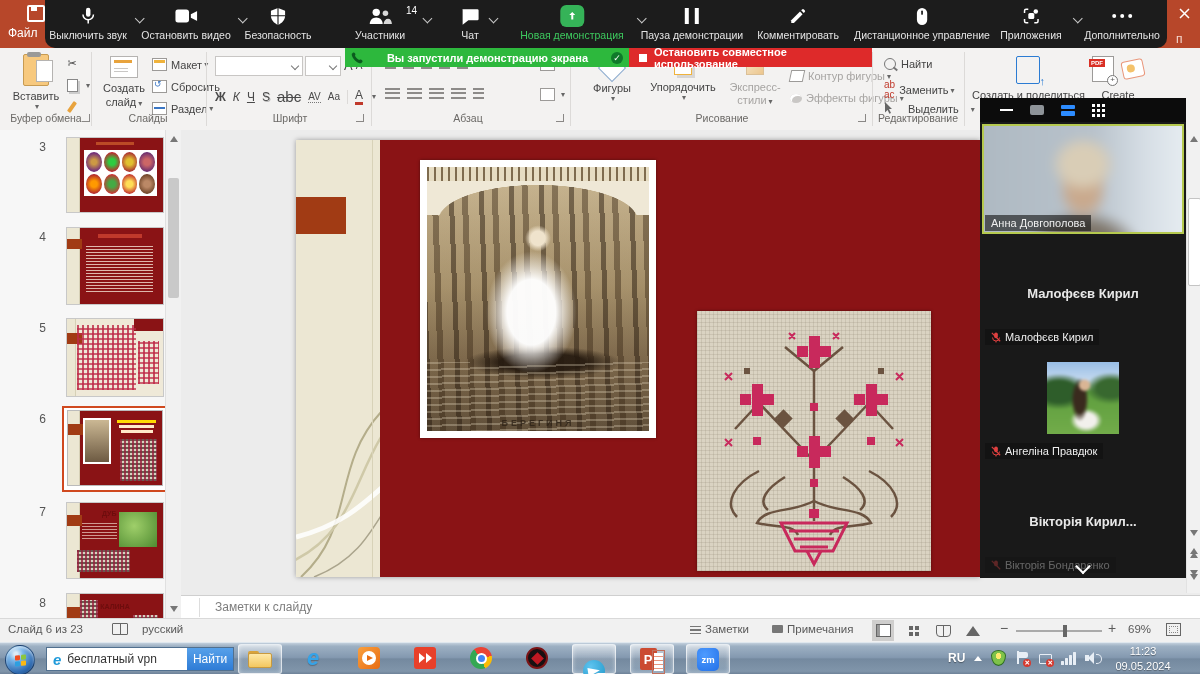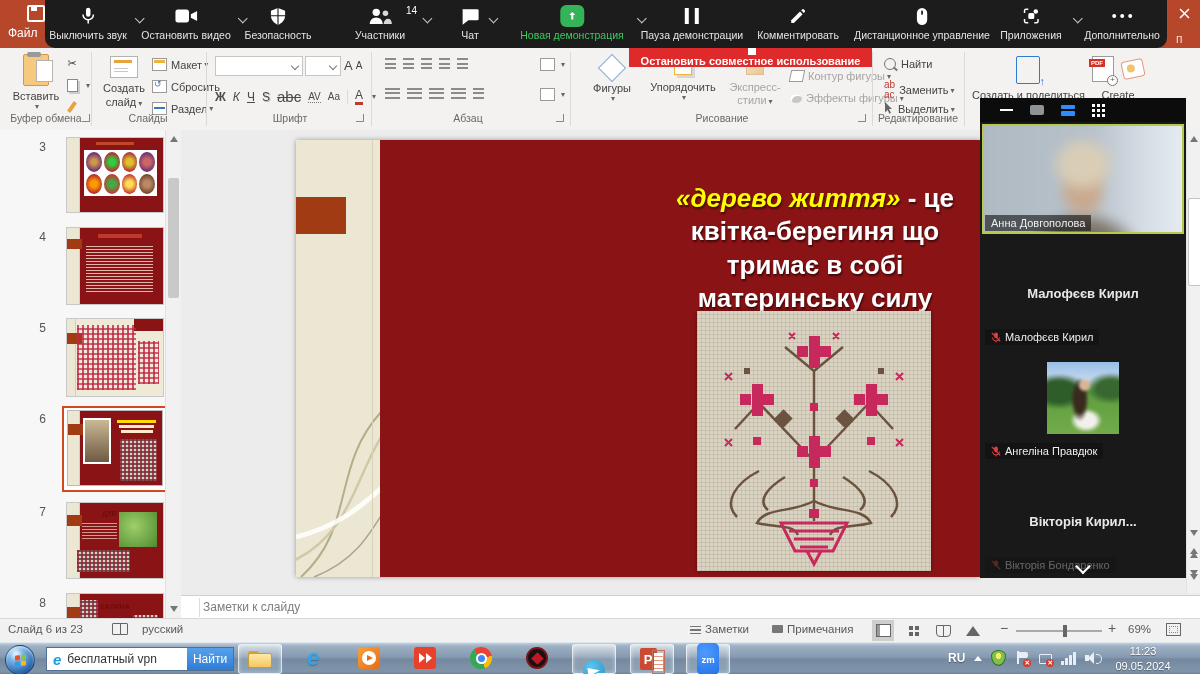--- a/index.html
+++ b/index.html
@@ -68,21 +68,21 @@
   .share-doc:after{content:"↑";position:absolute;right:-6px;bottom:-4px;font-size:11px;color:#2b7cd3;background:#f3f2f1;}
   .pdf-ic{width:20px;height:24px;border:1.5px solid #9c9a98;background:#fff;position:relative;display:inline-block;}
   .pdf-ic i{position:absolute;left:-4px;top:2px;background:#d93025;color:#fff;font-size:6px;font-style:normal;font-weight:bold;padding:1px 2px;}
   .pdf-ic:after{content:"+";position:absolute;right:-5px;bottom:-5px;width:9px;height:9px;border-radius:50%;background:#fff;border:1px solid #777;font-size:8px;line-height:8px;text-align:center;color:#555;}
   .stamp-ic{width:20px;height:16px;border:1.5px solid #e9967a;border-radius:3px;transform:rotate(-12deg);display:inline-block;position:relative;top:-4px;margin-left:8px;background:#fff;}
   .stamp-ic:after{content:"";position:absolute;left:4px;top:3px;width:8px;height:8px;border-radius:50%;background:#f4c26b;}
 
   
   .banner-green{left:345px;top:48px;width:284px;height:19px;background:#2db83d;display:flex;align-items:center;z-index:30;}
   .banner-green .txt{flex:1;text-align:center;color:#fff;font-size:11px;font-weight:bold;}
-  .banner-red{left:629px;top:48px;width:243px;height:19px;background:#de2a2a;display:flex;align-items:center;z-index:30;flex-direction:column;}
+  .banner-red{left:629px;top:48px;width:243px;height:19px;background:#de2a2a;display:flex;align-items:center;z-index:30;}
   .banner-red .stopsq{width:8px;height:8px;background:#fff;margin:0 7px 0 10px;}
   .banner-red .txt{color:#fff;font-size:11px;font-weight:bold;}
   .check-ic{width:12px;height:12px;border-radius:50%;background:#0f7a2a;color:#fff;font-size:9px;line-height:12px;text-align:center;margin-right:6px;}
 
   
   .thumbs{left:0;top:130px;width:180px;height:488px;background:#f7f7f7;border-right:1px solid #d5d5d5;overflow:hidden;}
   .tnum{position:absolute;left:28px;width:18px;text-align:right;font-size:12px;color:#555;}
   .tbox{position:absolute;left:66px;width:96px;background:#fff;border:1px solid #c8c8c8;overflow:hidden;}
   .tsel{position:absolute;left:62px;border:2px solid #d0491f;background:#fff;}
   .tsel .tbox{left:3px;border:1px solid #bbb;}
@@ -153,21 +153,21 @@
       radial-gradient(circle 7px at 52% 34%, #d9b595 0 60%, rgba(217,181,149,0) 100%),
       radial-gradient(ellipse 9px 22px at 46% 52%, #3a2a1e 0 60%, rgba(58,42,30,0) 100%),
       radial-gradient(ellipse 16px 12px at 54% 78%, #f2f0ec 0 60%, rgba(242,240,236,0) 100%),
       radial-gradient(ellipse 30px 18px at 20% 42%, #2e5d2a 0 60%, rgba(46,93,42,0) 100%),
       radial-gradient(ellipse 26px 16px at 85% 38%, #38682f 0 55%, rgba(56,104,47,0) 100%),
       linear-gradient(180deg,#8fb8e4 0%,#c8dcf0 30%,#5e9e3e 42%,#74ad4b 100%);}
   .vchev{position:absolute;left:50%;bottom:6px;transform:translateX(-50%) rotate(45deg);width:9px;height:9px;border-right:2.2px solid #fff;border-bottom:2.2px solid #fff;}
 
   
   .notes{left:181px;top:595px;width:1019px;height:23px;background:#fff;border-top:1px solid #cfcfcf;}
-  .notes span{position:absolute;left:22px;top:4px;font-size:12px;color:#7c7c7c;}
+  .notes span{position:absolute;left:34px;top:4px;font-size:12px;color:#7c7c7c;}
   .notes .nsep{position:absolute;left:18px;top:2px;bottom:2px;width:1px;background:#ddd;}
 
   
   .statusbar{left:0;top:618px;width:1200px;height:24px;background:#f1f1f1;border-top:1px solid #d9d9d9;font-size:11.5px;color:#5a5a5a;}
   .statusbar .it{position:absolute;top:4px;display:flex;align-items:center;gap:4px;white-space:nowrap;}
   .book-ic{width:14px;height:10px;border:1.3px solid #666;border-radius:1px;position:relative;}
   .book-ic:after{content:"";position:absolute;left:50%;top:0;bottom:0;width:1px;background:#666;}
   .notes-ic{width:11px;height:9px;background:repeating-linear-gradient(0deg,#777 0 1.5px,transparent 1.5px 3.5px);}
   .comm-ic{width:11px;height:8px;background:#777;border-radius:1px;position:relative;}
   .comm-ic:after{content:"";position:absolute;left:2px;bottom:-3px;border:3px solid transparent;border-top-color:#777;}
@@ -211,21 +211,21 @@
     background:conic-gradient(from -40deg,#ea4335 0 33%,#fbbc05 33% 55%,#34a853 55% 100%);}
   .chrome-ic:after{content:"";position:absolute;left:5.5px;top:5.5px;width:11px;height:11px;border-radius:50%;background:#4285f4;border:2px solid #fff;box-sizing:border-box;}
   .dark-ic{width:22px;height:22px;border-radius:50%;background:#181012;border:2px solid #7a1416;box-sizing:border-box;display:flex;align-items:center;justify-content:center;}
   .dark-ic i{width:9px;height:9px;background:#c01822;transform:rotate(45deg);}
   .tg-ic{width:22px;height:22px;border-radius:50%;background:radial-gradient(circle at 35% 30%,#5ec3ef,#1e96c8);position:relative;margin-top:24px;}
   .tg-ic i{position:absolute;left:5px;top:7px;width:0;height:0;border-left:12px solid #fff;border-top:4px solid transparent;border-bottom:5px solid transparent;transform:rotate(-8deg);}
   .badge{position:absolute;right:-4px;bottom:-3px;background:#e53935;color:#fff;font-size:7.5px;line-height:1;padding:1.5px 2.5px;border-radius:4px;border:1px solid #fff;}
   .ppt-ic{width:25px;height:22px;position:relative;}
   .ppt-ic .p{position:absolute;left:0;top:0;width:17px;height:22px;background:#cb4b32;border-radius:2px;color:#fff;font-weight:bold;font-size:13px;display:flex;align-items:center;justify-content:center;}
   .ppt-ic .d{position:absolute;right:0;top:2px;width:9px;height:18px;background:#fff;border:1px solid #c0715e;background-image:repeating-linear-gradient(0deg,#e8957e 0 1.5px,transparent 1.5px 4px);background-clip:content-box;padding:2px 1px;}
-  .zm-ic{width:22px;height:32px;border-radius:5px;background:radial-gradient(circle at 35% 30%,#4d9bff,#2471e8);color:#fff;font-weight:bold;font-size:9.5px;display:flex;align-items:center;justify-content:center;}
+  .zm-ic{width:22px;height:23px;border-radius:5px;background:radial-gradient(circle at 35% 30%,#4d9bff,#2471e8);color:#fff;font-weight:bold;font-size:9.5px;display:flex;align-items:center;justify-content:center;}
   .tray{position:absolute;top:642px;height:32px;display:flex;align-items:center;gap:9px;color:#fff;}
   .tray .tlang{font-size:12px;font-weight:bold;text-shadow:0 1px 1px rgba(0,0,0,.4);}
   .tray-chev{width:0;height:0;border-left:4px solid transparent;border-right:4px solid transparent;border-bottom:5px solid #fff;}
   .shield-tray{width:13px;height:14px;background:radial-gradient(circle at 50% 35%,#ffe96b 0 25%,#7ec24a 26% 70%,#3f8f2f 100%);border-radius:50% 50% 50% 50%/35% 35% 65% 65%;border:1px solid #2e6e22;}
   .flag-tray{position:relative;width:14px;height:14px;}
   .flag-tray:before{content:"";position:absolute;left:2px;top:0;width:1.5px;height:13px;background:#e8eef5;}
   .flag-tray:after{content:"";position:absolute;left:3.5px;top:0.5px;width:9px;height:6px;background:#e8eef5;border-radius:0 2px 2px 0;}
   .xbadge{position:absolute;right:-2px;bottom:-2px;width:8px;height:8px;border-radius:50%;background:#d63a2f;color:#fff;font-size:6.5px;line-height:8px;text-align:center;font-weight:bold;}
   .net-tray{position:relative;width:14px;height:14px;}
   .net-tray:before{content:"";position:absolute;left:1px;bottom:1px;width:11px;height:8px;border:1.5px solid #e8eef5;border-radius:1px;}
@@ -501,40 +501,47 @@
 
     <div class="smallrow" style="left:884px;top:10px;">
         <span class="find-ic"></span>
         <span>Найти</span>
       </div>
     <div class="smallrow" style="left:884px;top:32px;">
         <span class="repl-ic">ab<br>ac</span>
         <span>Заменить</span>
         <span class="caret">▾</span>
       </div>
-    <div class="smallrow" style="left:884px;top:54px;">
+    <div class="smallrow" style="left:884px;top:54px;gap:10px;">
       <span class="sel-ic"><svg width="9" height="12" viewBox="0 0 9 12">
             <path d="M1 0l7 7H5l2 4-1.6.8L3.6 8 1 10.5z" fill="#666"></path>
           </svg></span>
       <span>Выделить</span>
         <span class="caret">▾</span>
     </div>
     <div class="rgl" style="left:918px;">Редактирование</div>
     <div class="rsep" style="left:964px;"></div>
 
     <div class="bigbtn" style="left:972px;top:8px;width:112px;">
       <div class="share-doc"></div>
       <div class="rlbl" style="margin-top:5px;white-space:nowrap;"><span>Создать и поделиться</span></div>
     </div>
     <div class="bigbtn" style="left:1086px;top:8px;width:64px;">
       <span class="pdf-ic"><i>PDF</i></span><span class="stamp-ic"></span>
       <div class="rlbl" style="margin-top:3px;"><span>Create</span></div>
     </div>
   </div>
 
+  <div class="abs banner-green">
+    <svg width="13" height="13" viewBox="0 0 18 18" style="margin-left:6px;">
+        <path d="M3 2c3 0 4 3 2.5 4.5C6.5 9 9 11.5 11.5 12.5 13 11 16 12 16 15l-2 2C8 17 1 10 1 4z" fill="#0b5c1e"></path>
+      </svg>
+    <span class="txt">Вы запустили демонстрацию экрана</span>
+    <span class="check-ic">✓</span>
+  </div>
   <div class="abs banner-red">
     <span class="stopsq"></span>
     <span class="txt">Остановить совместное использование</span>
   </div>
 
   <div class="abs thumbs">
     <div class="tnum" style="top:10px;">3</div>
     <div class="tbox" style="top:7px;height:74px;">
       <div class="mini-red"></div>
         <div class="mini-cream"></div>
@@ -622,24 +629,27 @@
       <svg class="curves" viewBox="0 0 300 200">
         <path d="M5 200 C60 150 35 90 85 35" stroke="#b4ad8a" stroke-width="2" fill="none"></path>
         <path d="M-5 185 C70 150 55 75 115 25" stroke="#cfc9a8" stroke-width="2.5" fill="none"></path>
         <path d="M0 160 C80 140 88 88 168 55" stroke="#ffffff" stroke-width="5" fill="none" opacity=".85"></path>
         <path d="M18 200 C90 172 80 112 150 62" stroke="#9a947a" stroke-width="1.5" fill="none" opacity=".8"></path>
       </svg>
       <div class="vline"></div>
       <div class="redmain"></div>
       <div class="redaccent"></div>
 
-
-      <div class="slide-title">
-        <span class="hl">«дерево життя»</span><span> - це квітка-берегиня що тримає в собі материнську силу</span>
-      </div>
+      <div class="illu">
+        <div class="illu-art">
+          <div class="illu-ripples"></div>
+          <div class="illu-caption">БЕРЕГИНЯ</div>
+        </div>
+      </div>
+
 
       <div class="embr">
         <svg viewBox="0 0 234 260">
           <g stroke="#6b5340" stroke-width="2.5" fill="none">
             <path d="M117 210 V60"></path>
             <path d="M117 150 L62 92 M117 150 L172 92"></path>
             <path d="M62 92 L38 118 M172 92 L196 118"></path>
             <path d="M117 60 L88 36 M117 60 L146 36"></path>
             <path d="M117 190 C95 202 68 196 60 212 C80 217 96 213 101 224"></path>
             <path d="M117 190 C139 202 166 196 174 212 C154 217 138 213 133 224"></path>

